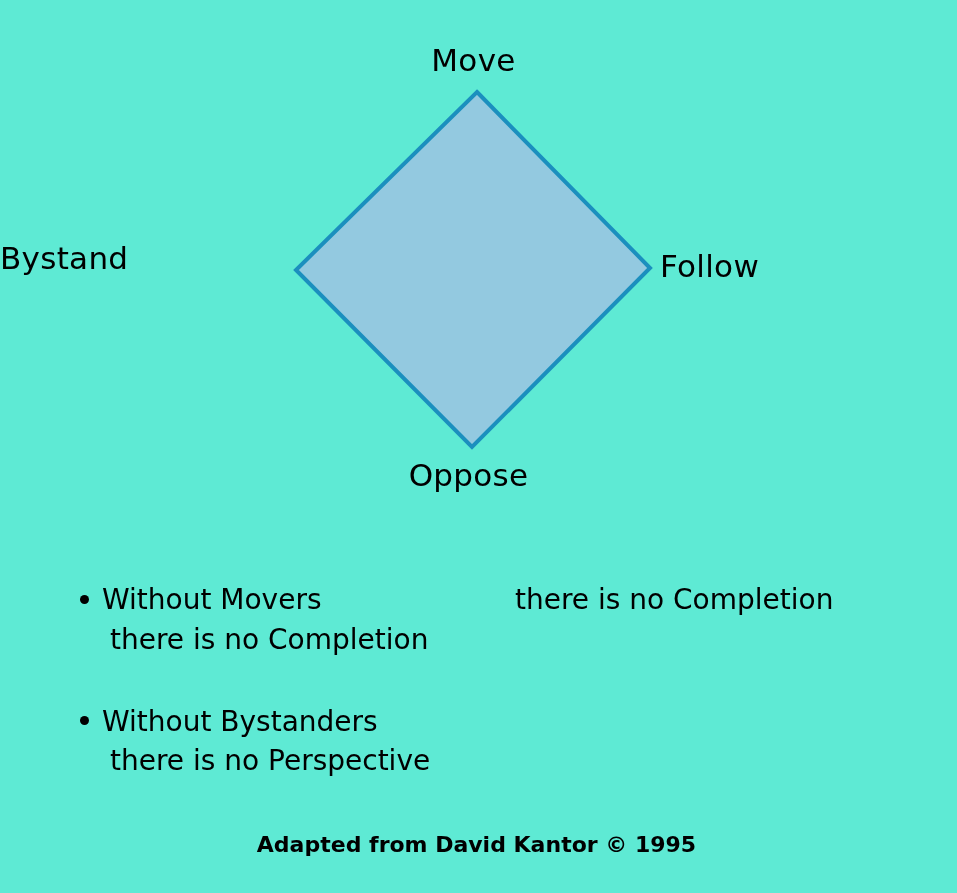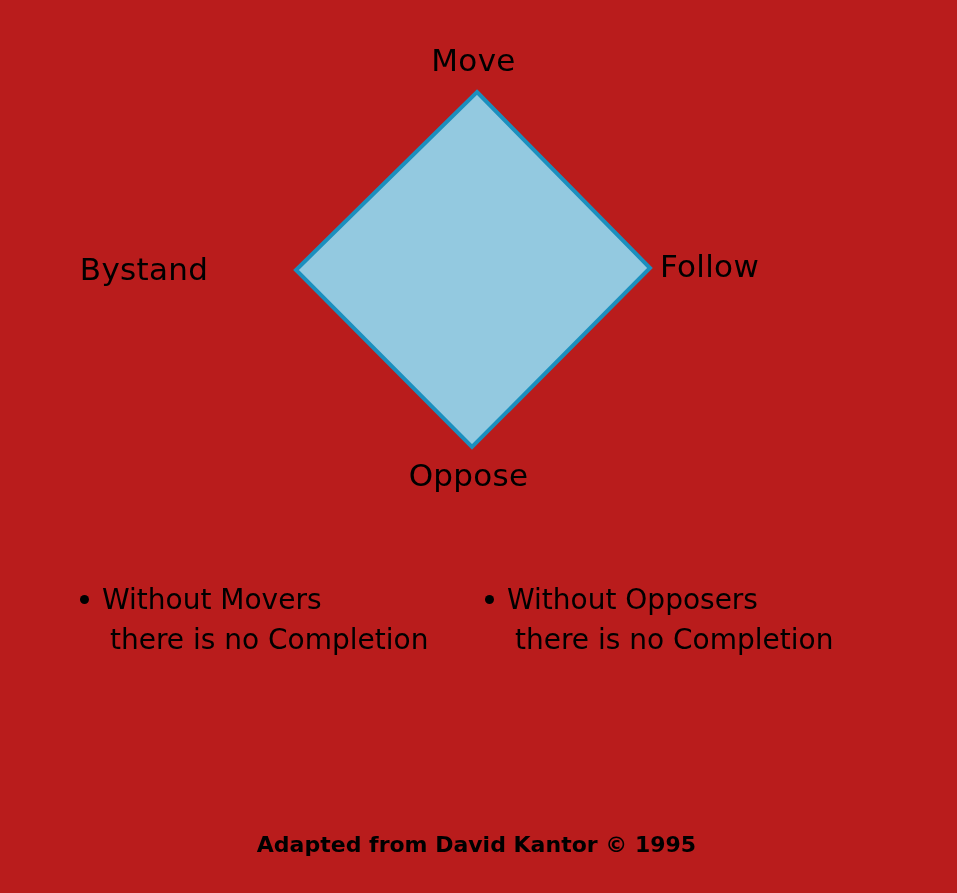--- a/index.html
+++ b/index.html
@@ -7,21 +7,21 @@
     padding: 0;
     background: #ffffff;
   }
   body {
     font-family: "DejaVu Sans", sans-serif;
   }
   #slide {
     position: relative;
     width: 957px;
     height: 893px;
-    background: #b91c1c;
+    background: #5eead4;
     overflow: hidden;
   }
 
   
   #diagram {
     position: absolute;
     left: 0;
     top: 0;
     width: 957px;
     height: 540px;
@@ -55,23 +55,23 @@
   }
   #label-oppose {
     left: 0;
     top: 460px;
     width: 957px;
     text-align: center;
     transform: translateX(-10px);
   }
   #label-bystand {
     left: 0;
-    top: 254px;
+    top: 243px;
     width: 288px;
-    text-align: center;
+    text-align: left;
   }
   #label-follow {
     left: 660px;
     top: 251px;
     text-align: right;
   }
 
   
   #bullets {
     position: absolute;
@@ -152,25 +152,28 @@
     <div class="bullet">
       <span class="bullet-line1">
         <span class="bullet-dot"></span>
         <span>Without Movers</span>
       </span>
       <span class="bullet-line2">there is no Completion</span>
     </div>
 
 
     <div class="bullet">
-      <span class="bullet-line1">
-        <span class="bullet-dot"></span>
-        <span>Without Opposers</span>
-      </span>
       <span class="bullet-line2">there is no Completion</span>
     </div>
 
+    <div class="bullet">
+      <span class="bullet-line1">
+        <span class="bullet-dot"></span>
+        <span>Without Bystanders</span>
+      </span>
+      <span class="bullet-line2">there is no Perspective</span>
+    </div>
 
   </div>
 
   <div id="footer">Adapted from David Kantor © 1995</div>
 
 </div>
 
 </body></html>

